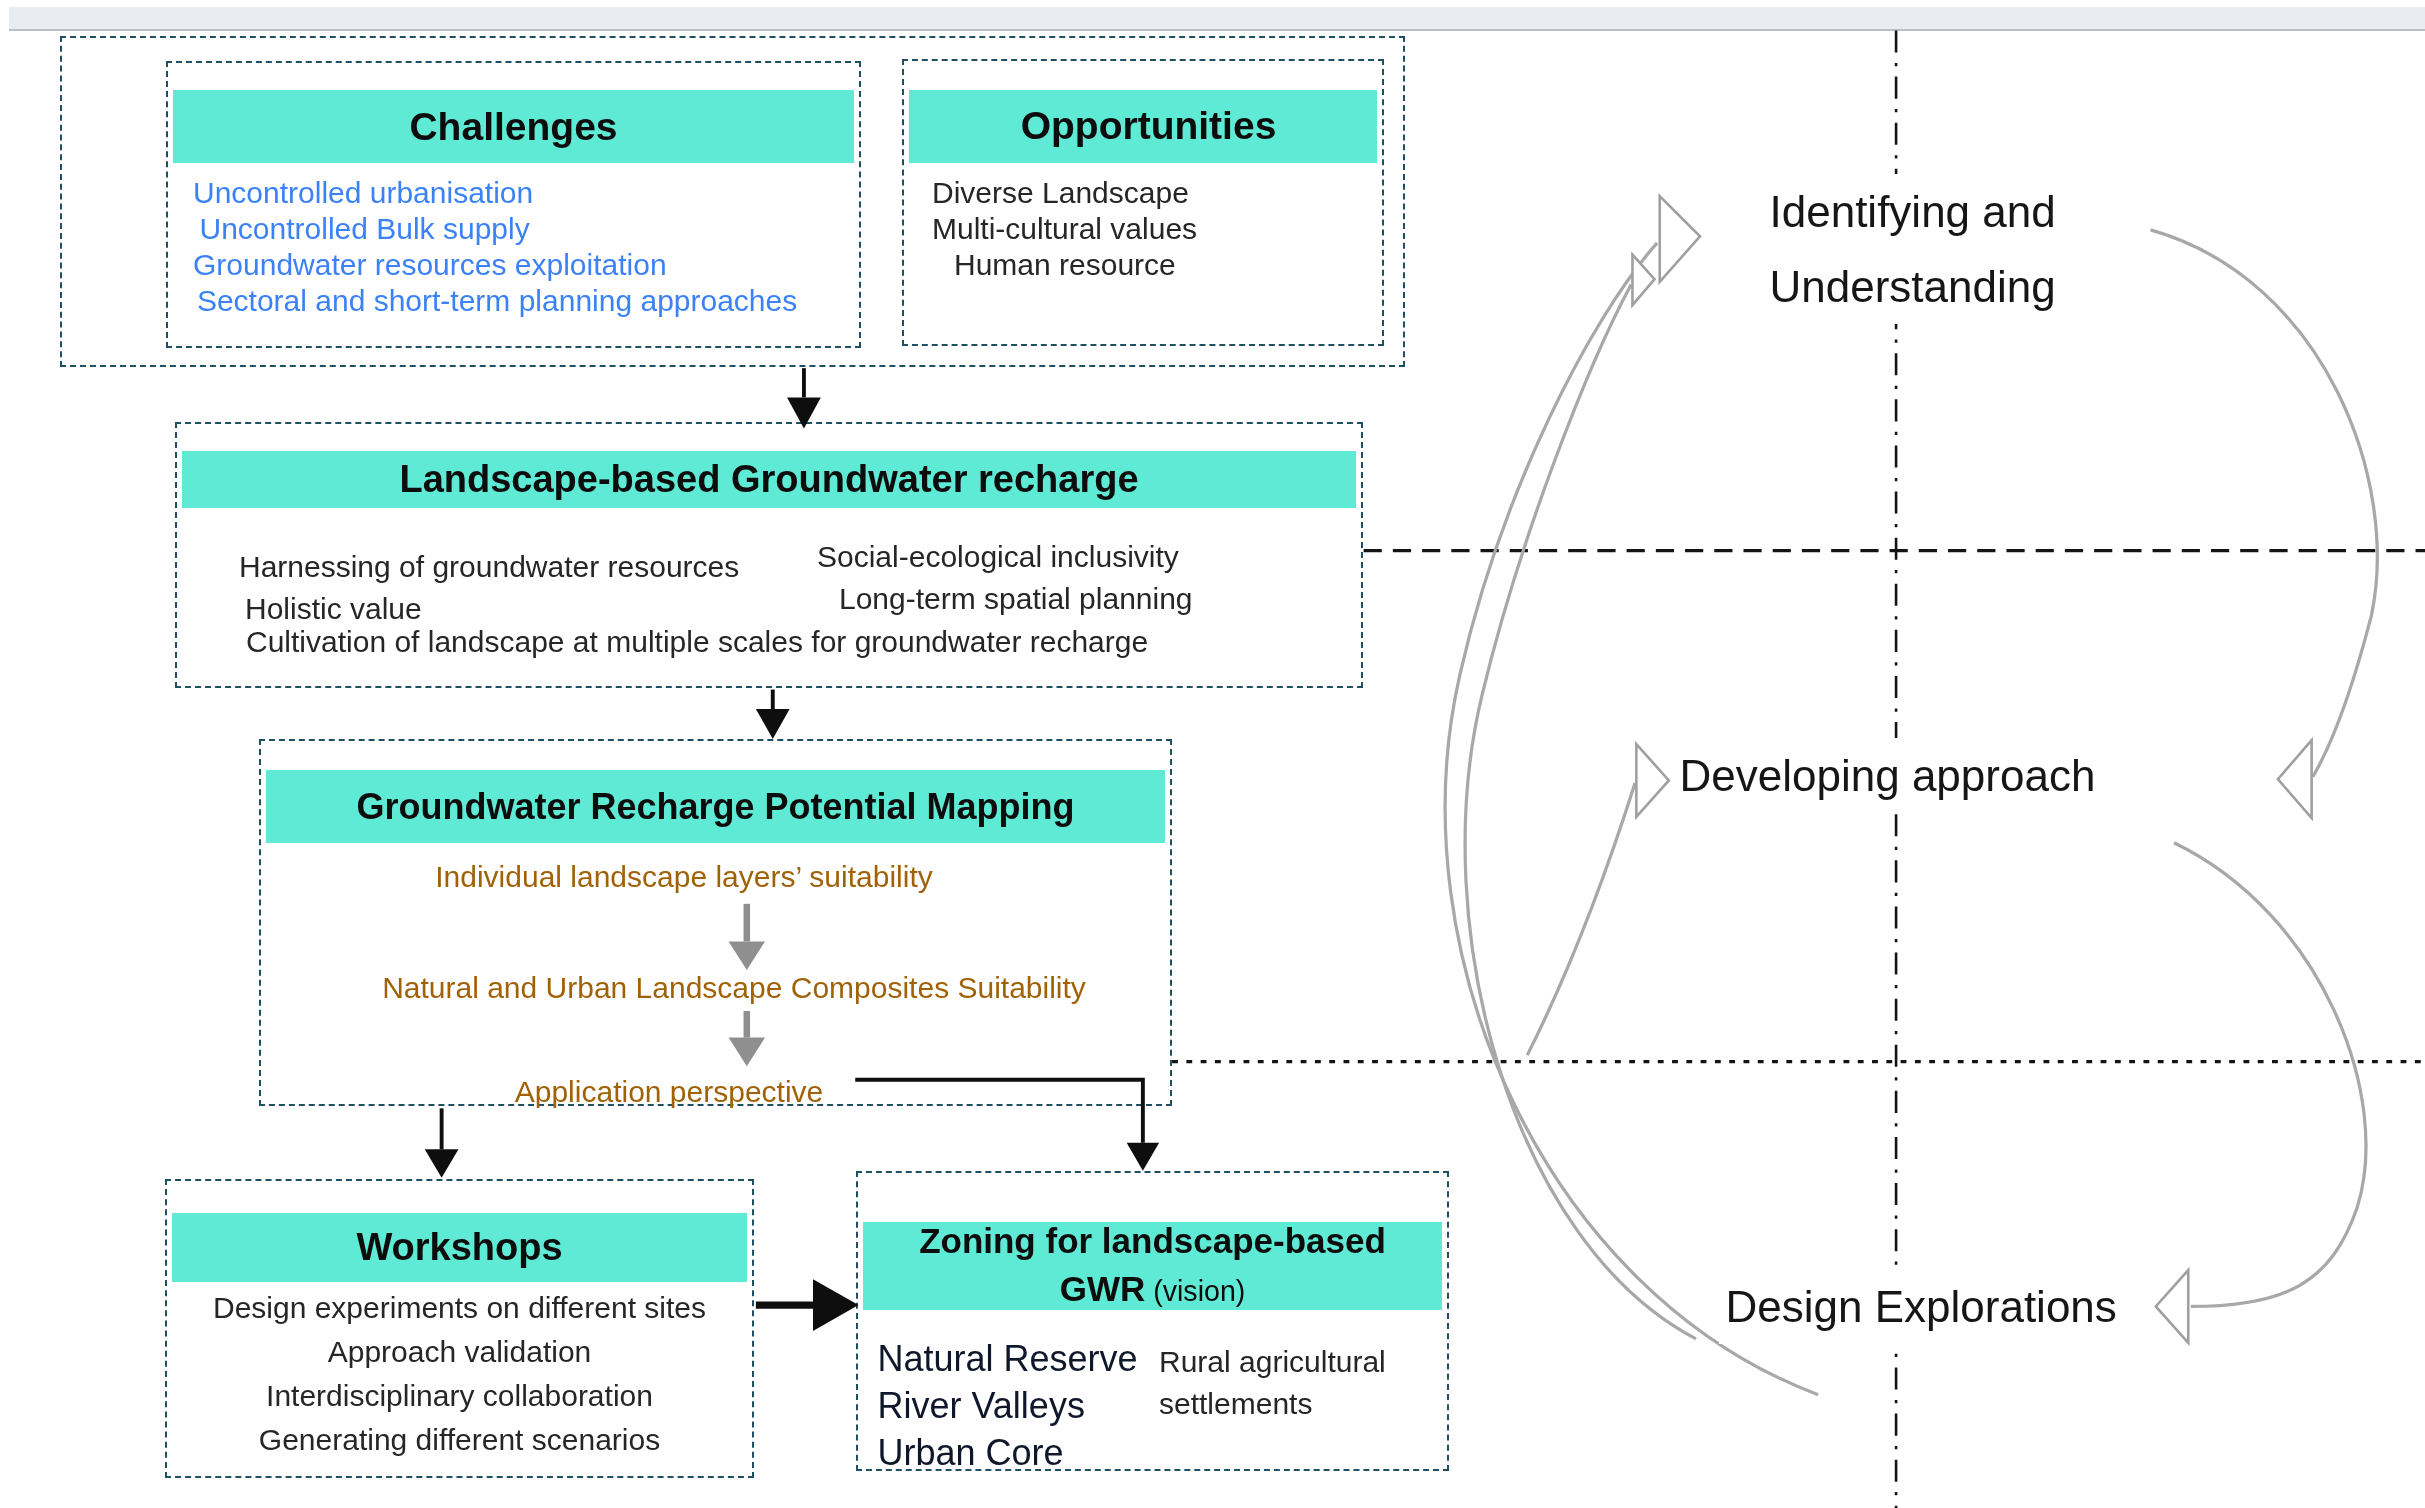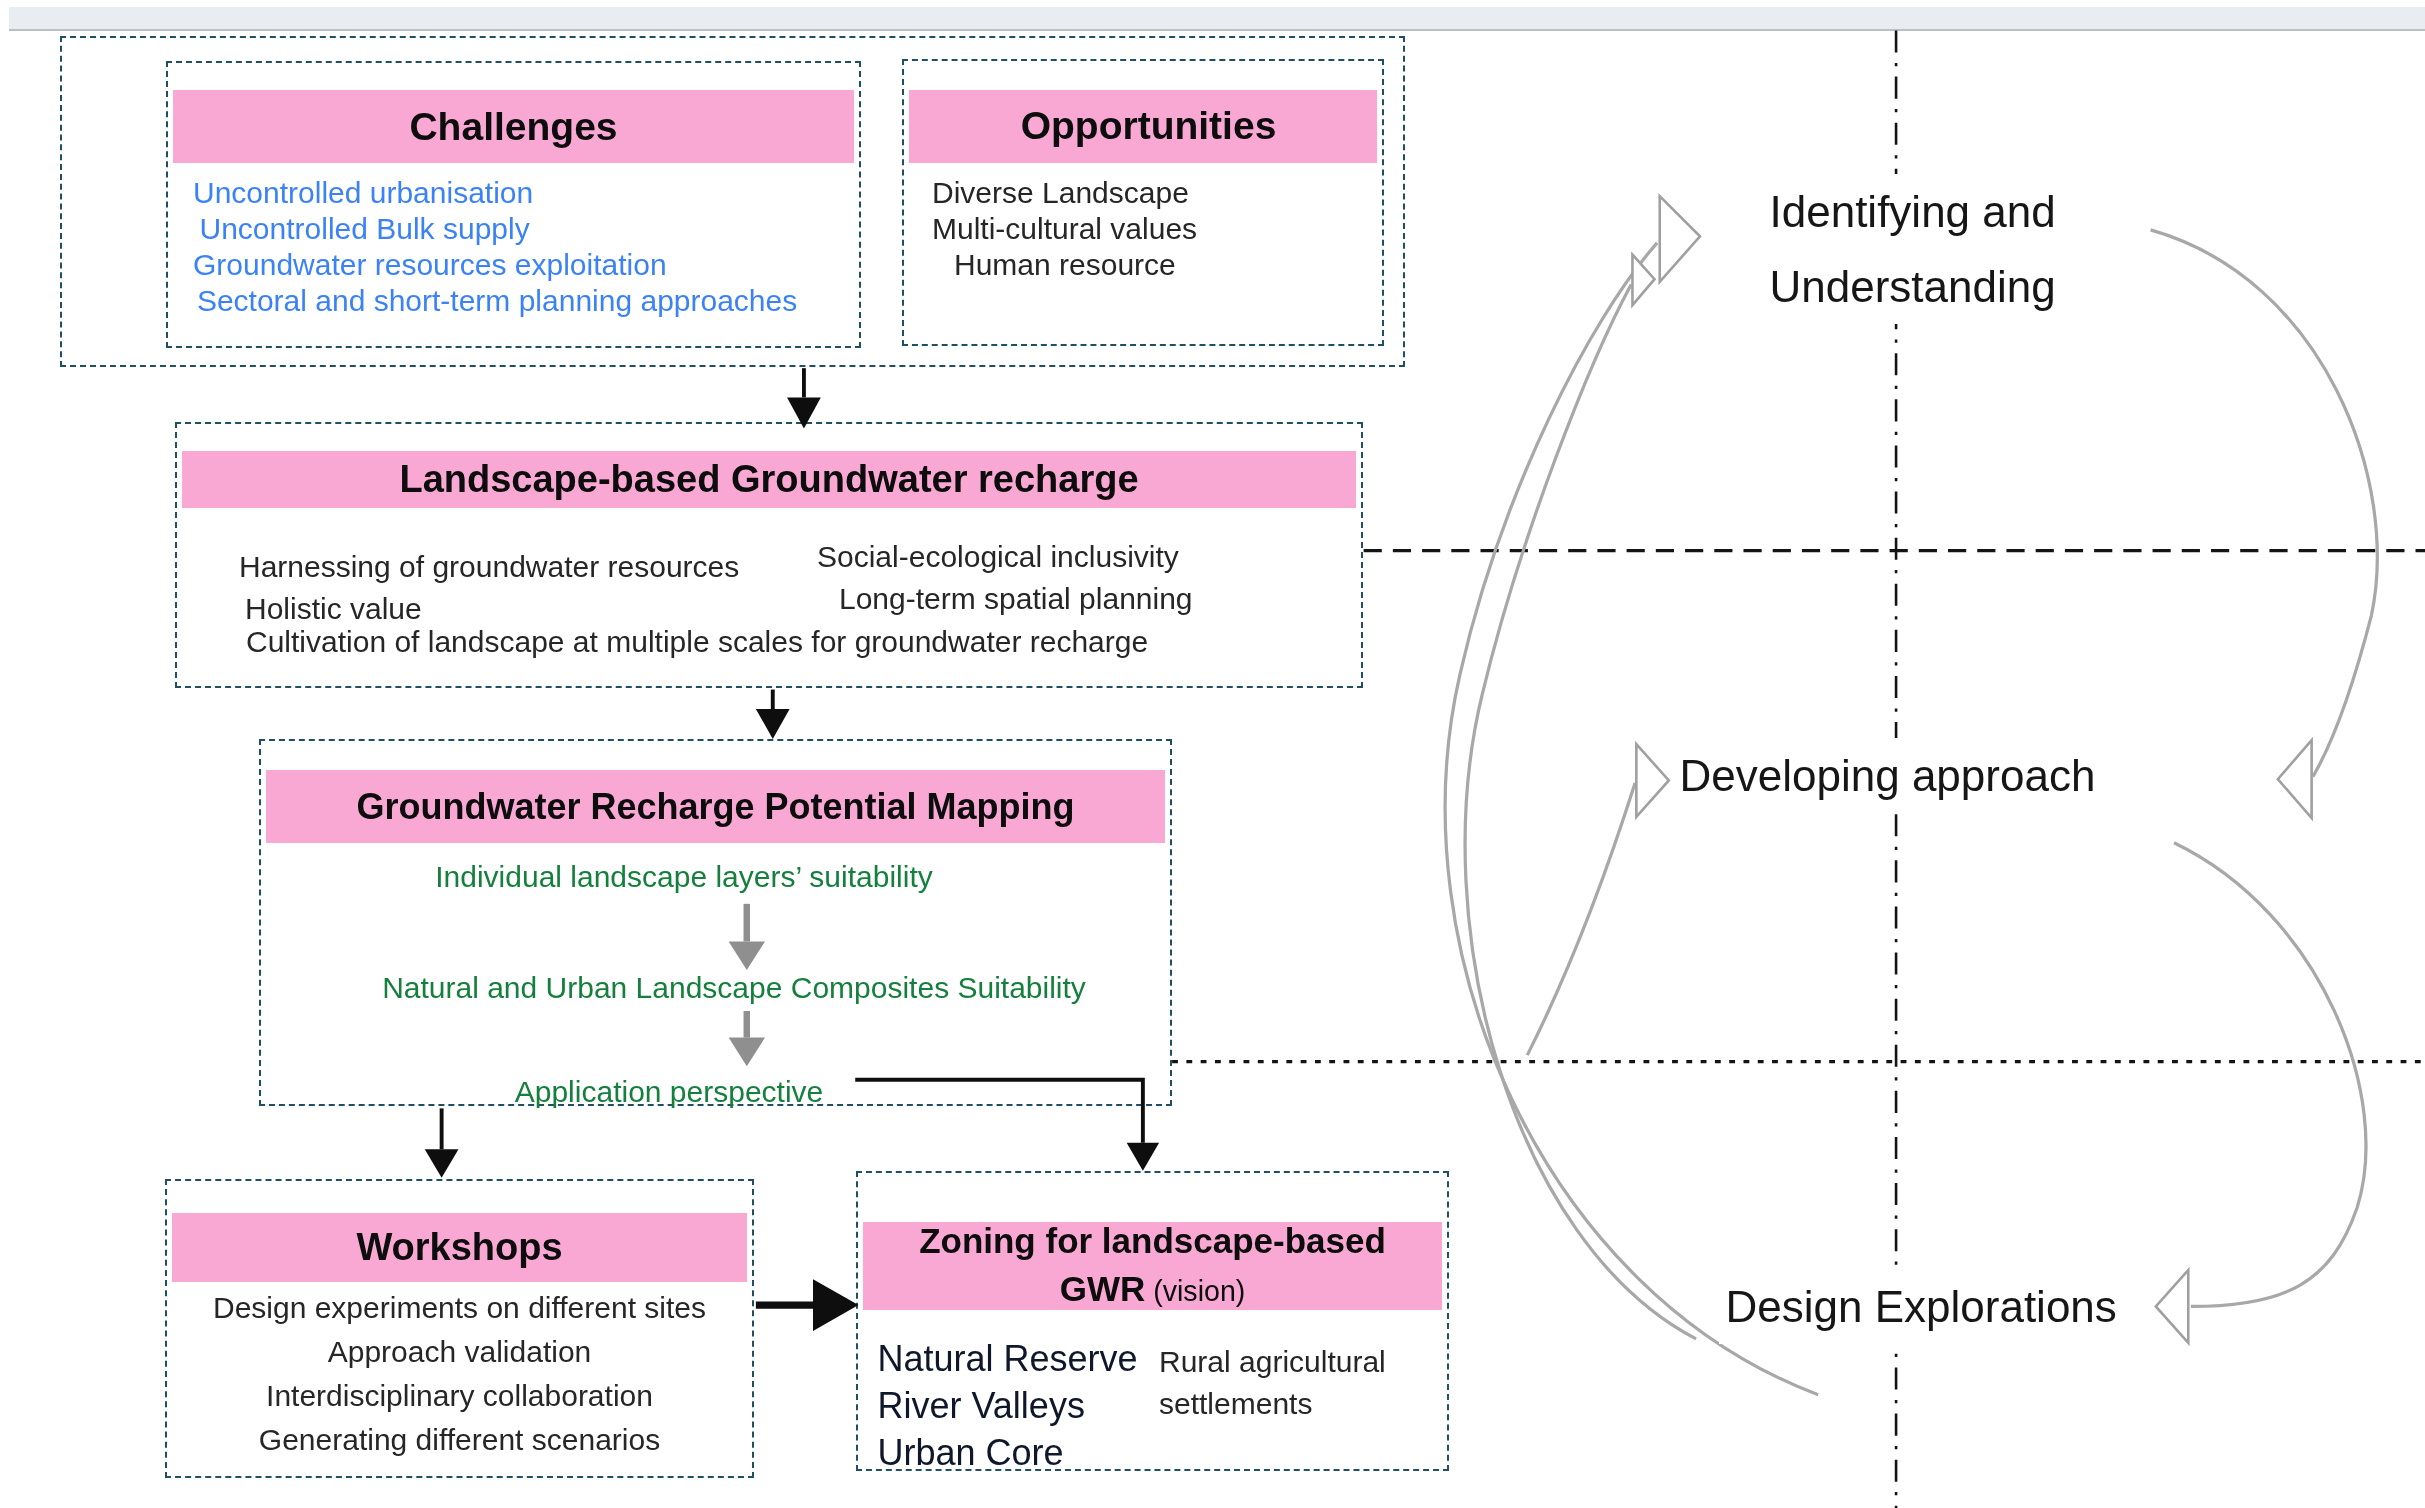--- a/index.html
+++ b/index.html
@@ -4,38 +4,38 @@
 <style>
   html,body{margin:0;padding:0;background:#ffffff;}
   #canvas{position:relative;width:2426px;height:1509px;background:#ffffff;overflow:hidden;
           font-family:"Liberation Sans", sans-serif;color:#222;}
   
   .topbar{position:absolute;left:9px;right:0;top:6.5px;height:22px;background:#e9edf1;
           border-bottom:2.6px solid #b9c0c6;z-index:1;}
   
   .dbox{position:absolute;border:2.6px dashed #1f4f63;background:#ffffff;box-sizing:border-box;z-index:2;}
   .outer{background:transparent;}
-  .hdr{position:absolute;left:5.2px;right:5.2px;background:#f9a8d4;display:flex;align-items:center;
+  .hdr{position:absolute;left:5.2px;right:5.2px;background:#5eead4;display:flex;align-items:center;
        justify-content:center;font-weight:bold;color:#0d0d0d;text-align:center;}
   .body-txt{font-size:30px;color:#262626;}
   .abs{position:absolute;white-space:nowrap;}
   
   .ch-items{position:absolute;left:25px;top:112px;font-size:30px;color:#3b82f6;}
   .ch-items div{height:36px;display:flex;align-items:center;white-space:nowrap;}
   .ch-i2{margin-left:6.5px;} .ch-i4{margin-left:3.9px;}
   .op-items{position:absolute;left:28px;top:114px;font-size:30px;color:#262626;}
   .op-items div{height:36px;display:flex;align-items:center;white-space:nowrap;}
   .op-i2{margin-left:0;} .op-i3{margin-left:22px;}
   .ws-items{position:absolute;left:0;right:0;top:105px;font-size:30px;color:#262626;text-align:center;}
   .ws-items div{height:44px;display:flex;align-items:center;justify-content:center;white-space:nowrap;}
   .zn-left{position:absolute;left:19.5px;top:162px;font-size:36px;color:#0f172a;}
   .zn-left div{height:47px;display:flex;align-items:center;white-space:nowrap;}
   .zn-right{position:absolute;left:277px;top:168px;font-size:30px;color:#262626;margin-left:24px;}
   .zn-right div{height:42px;display:flex;align-items:center;white-space:nowrap;}
-  .center-step{position:absolute;transform:translateX(-50%);font-size:30px;color:#15803d;white-space:nowrap;}
+  .center-step{position:absolute;transform:translateX(-50%);font-size:30px;color:#a16207;white-space:nowrap;}
   
   .phase{position:absolute;background:#ffffff;color:#161616;font-size:44px;line-height:75px;
          z-index:4;white-space:nowrap;padding:0 6.5px;}
   svg.overlay{position:absolute;left:0;top:0;z-index:3;}
   .zoning-title-line2 small{font-weight:normal;font-size:28.6px;}
 </style>
 </head>
 <body>
 
 <div id="canvas">

